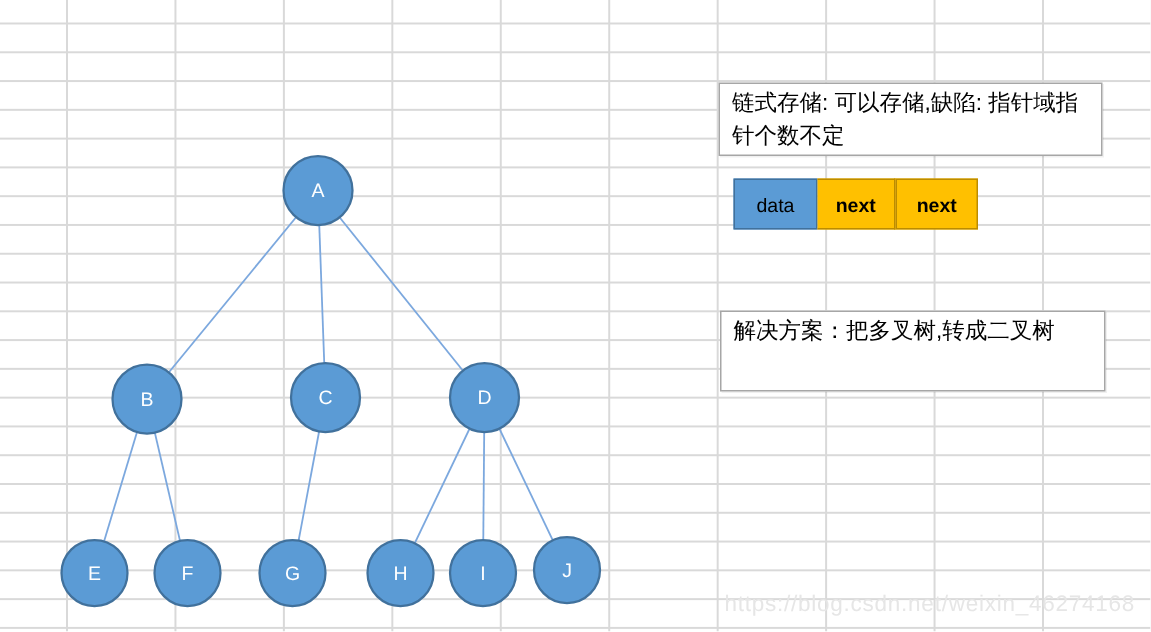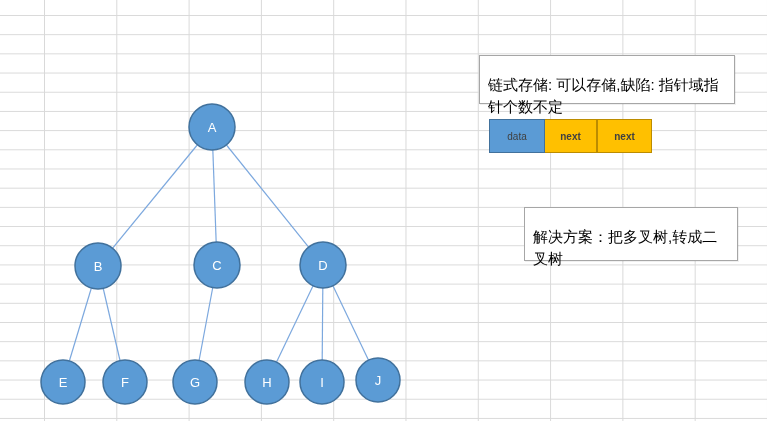--- a/index.html
+++ b/index.html
@@ -41,39 +41,39 @@
 
   .textbox {
     position: absolute;
     z-index: 3;
     background: #ffffff;
     border: 1px solid var(--textbox-border, #a6a6a6);
     box-shadow: 1px 1px 0 rgba(0,0,0,0.06);
     font-size: 15px;
     line-height: 22px;
     color: #000;
-    padding: 18px 8px;
+    padding: 2px 8px;
   }
   .textbox.box1 { left: 479px; top: 55px;  width: 256px; height: 49px; }
-  .textbox.box2 { left: 480px; top: 207px; width: 214px; height: 54px; margin-left: 44px; }
+  .textbox.box2 { left: 480px; top: 207px; width: 257px; height: 54px; }
 
   .nodebar {
     position: absolute;
     left: 489px; top: 119px;
     height: 34px;
     display: flex;
     z-index: 3;
   }
   .nodebar .cell {
     height: 34px;
     display: flex;
     align-items: center;
     justify-content: center;
-    color: #404040;
-    font-size: 10px;
+    color: #000000;
+    font-size: 13px;
   }
   .nodebar .cell.blue {
     width: 56px;
     background: var(--cell-blue, #5b9bd5);
     border: 1px solid var(--cell-blue-border, #41719c);
   }
   .nodebar .cell.orange {
     background: var(--cell-orange, #ffc000);
     border: 1px solid var(--cell-orange-border, #bc8c00);
     font-weight: bold;
@@ -135,14 +135,15 @@
   <div class="nodebar">
     <div class="cell blue">data</div>
     <div class="cell orange n1">next</div>
     <div class="cell orange n2">next</div>
   </div>
 
   <div class="textbox box2">
     <span>解决方案：把多叉树,转成二叉树</span>
   </div>
 
+  <div class="watermark">https://blog.csdn.net/weixin_46274168</div>
 
 </div>
 
 </body></html>

